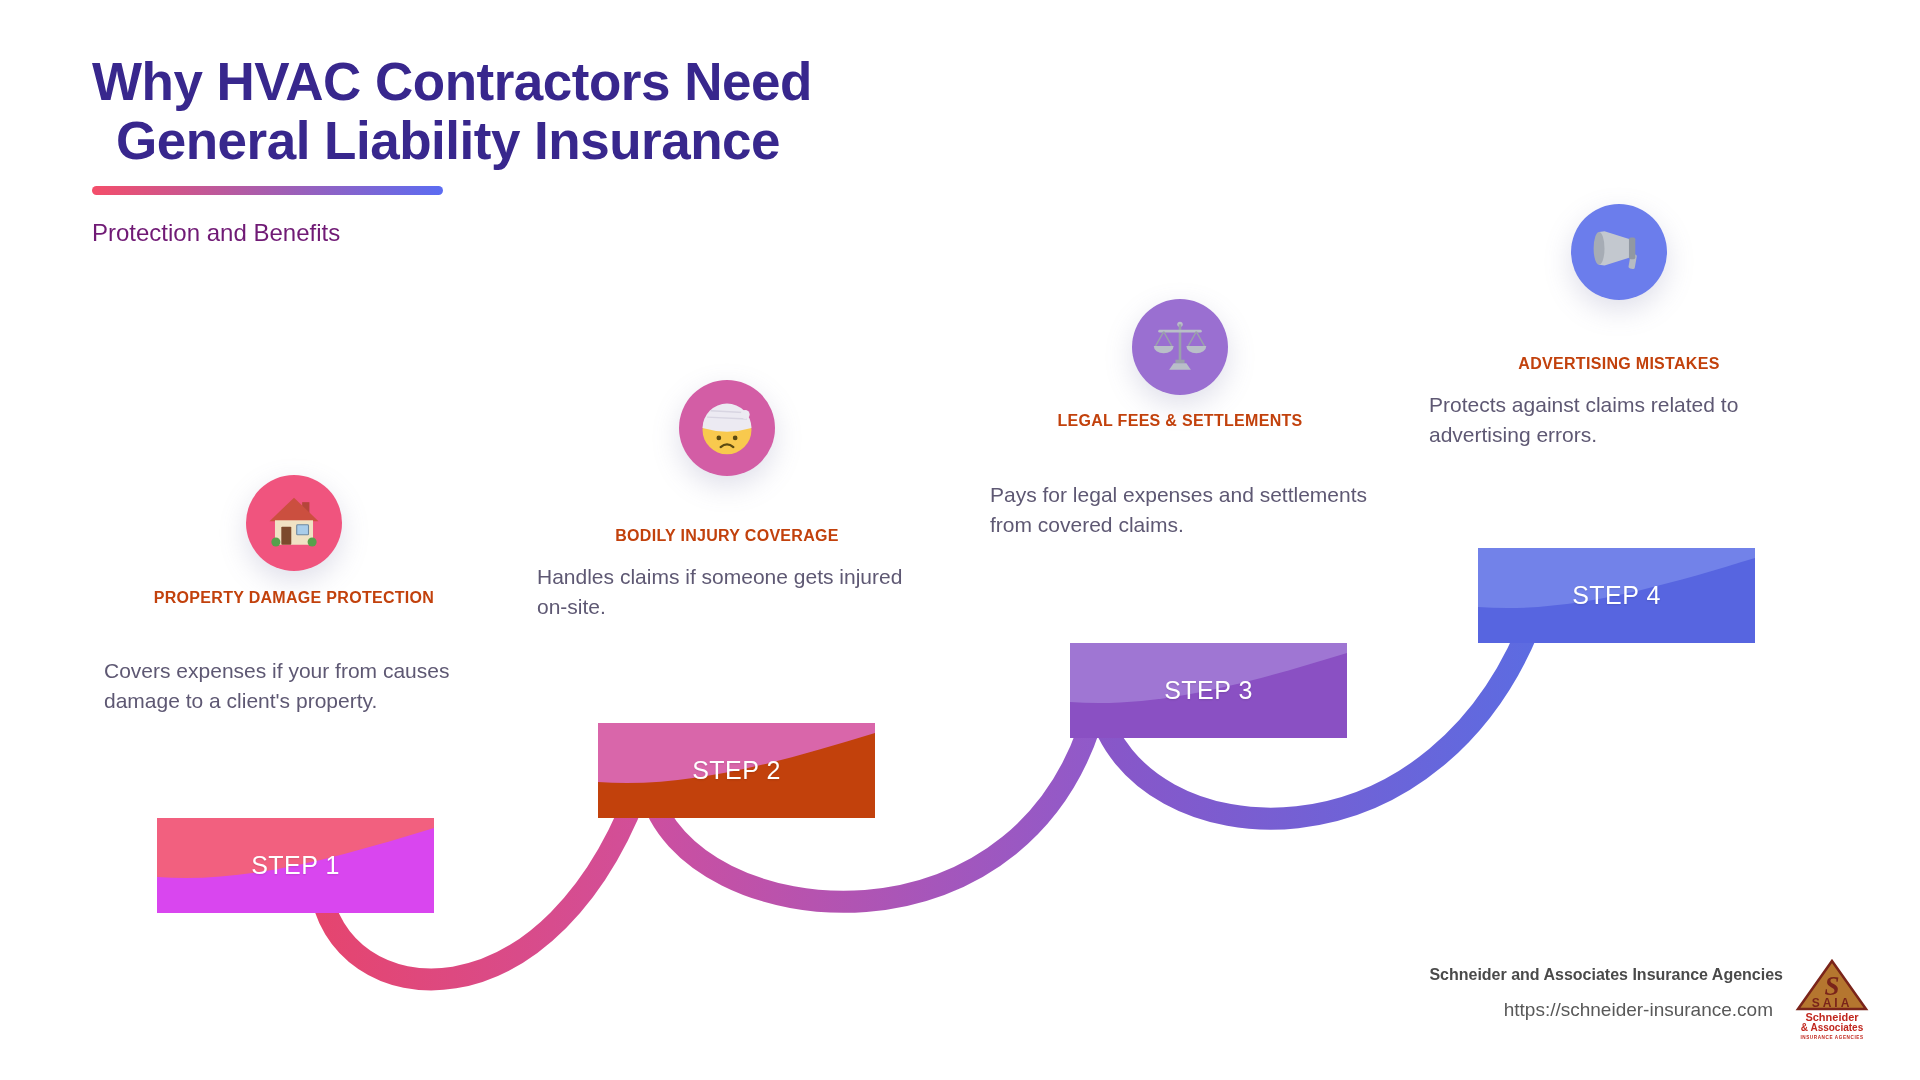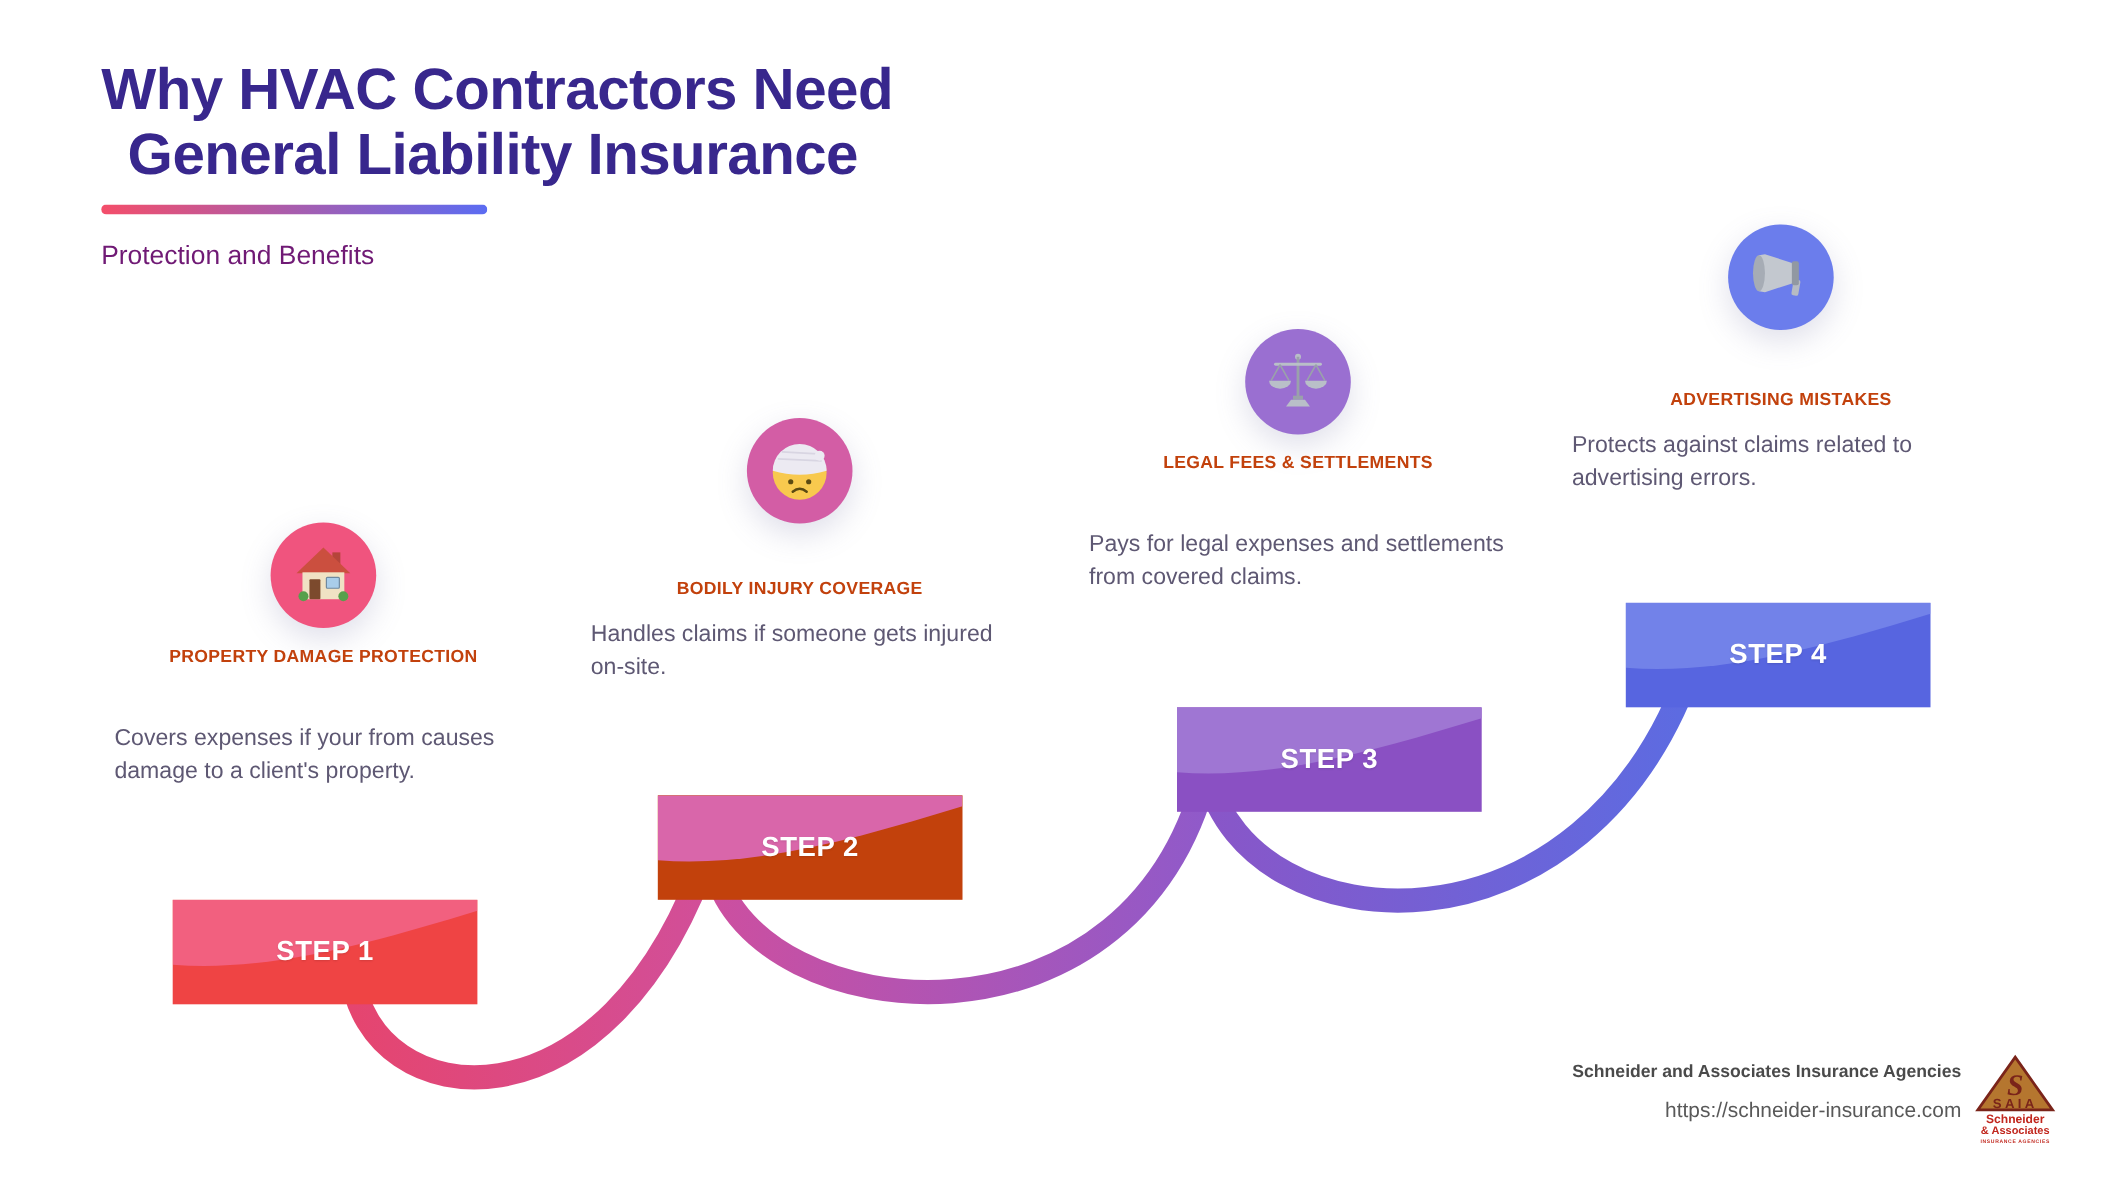--- a/index.html
+++ b/index.html
@@ -29,21 +29,21 @@
   .step-desc{
     position:absolute;width:380px;
     font-size:21px;color:#5e5873;line-height:30px;
   }
   .banner{
     position:absolute;width:277px;height:95px;z-index:2;
     display:flex;align-items:center;justify-content:center;overflow:hidden;
   }
   .banner svg.wave{position:absolute;left:0;top:0;width:100%;height:100%;}
   .banner .label{
-    position:relative;color:#ffffff;font-size:25px;font-weight:700;letter-spacing:.5px;
+    position:relative;color:#ffffff;font-size:25px;font-weight:400;letter-spacing:.5px;
     text-shadow:0 1px 2px rgba(0,0,0,.12);
   }
   
   .s1 .icon-circle{left:246px;top:475px;}
   .s1 .step-title{left:104px;top:583px;}
   .s1 .step-desc{left:104px;top:656px;}
   .s1 .banner{left:157px;top:818px;}
   .s2 .icon-circle{left:679px;top:380px;}
   .s2 .step-title{left:537px;top:521px;}
   .s2 .step-desc{left:537px;top:562px;}
@@ -55,21 +55,21 @@
   .s4 .icon-circle{left:1571px;top:204px;}
   .s4 .step-title{left:1429px;top:349px;}
   .s4 .step-desc{left:1429px;top:390px;}
   .s4 .banner{left:1478px;top:548px;}
   
   .footer-company{
     position:absolute;top:966px;right:137px;width:600px;text-align:right;
     font-size:16px;font-weight:700;color:#4a4a4a;
   }
   .footer-url{
-    position:absolute;top:999px;right:137px;width:600px;text-align:right;
+    position:absolute;top:999px;right:147px;width:600px;text-align:right;
     font-size:19px;color:#595959;
   }
   .logo{position:absolute;top:958px;right:50px;}
 </style>
 </head>
 <body>
 
 <div class="canvas">
 
   <div class="header">
@@ -114,21 +114,21 @@
         <path d="M32,4 L59,30 L5,30 Z" fill="#cb4f3f"></path>
         <rect x="11" y="29" width="42" height="27" fill="#f0e2c4"></rect>
         <rect x="18" y="36" width="11" height="20" rx="1" fill="#7c4a2d"></rect>
         <rect x="35" y="34" width="13" height="11" rx="1" fill="#a9cdea" stroke="#6f89a0" stroke-width="1.2"></rect>
         <circle cx="12" cy="53" r="5" fill="#57a04c"></circle>
         <circle cx="52" cy="53" r="5" fill="#57a04c"></circle>
       </svg>
     </div>
     <div class="step-title">PROPERTY DAMAGE PROTECTION</div>
     <div class="step-desc">Covers expenses if your from causes damage to a client's property.</div>
-    <div class="banner" style="background-color: #ef4444;">
+    <div class="banner" style="background-color: #d946ef;">
       <svg class="wave" viewBox="0 0 277 95" preserveAspectRatio="none">
         <path d="M0,0 H277 V10 C185,38 90,66 0,59 Z" style="fill: rgb(242, 96, 127);"></path>
       </svg>
       <span class="label">STEP 1</span>
     </div>
   </div>
 
   <div class="step s2">
     <div class="icon-circle" style="background-color: rgb(211, 93, 165);">
       <svg viewBox="0 0 64 64">

